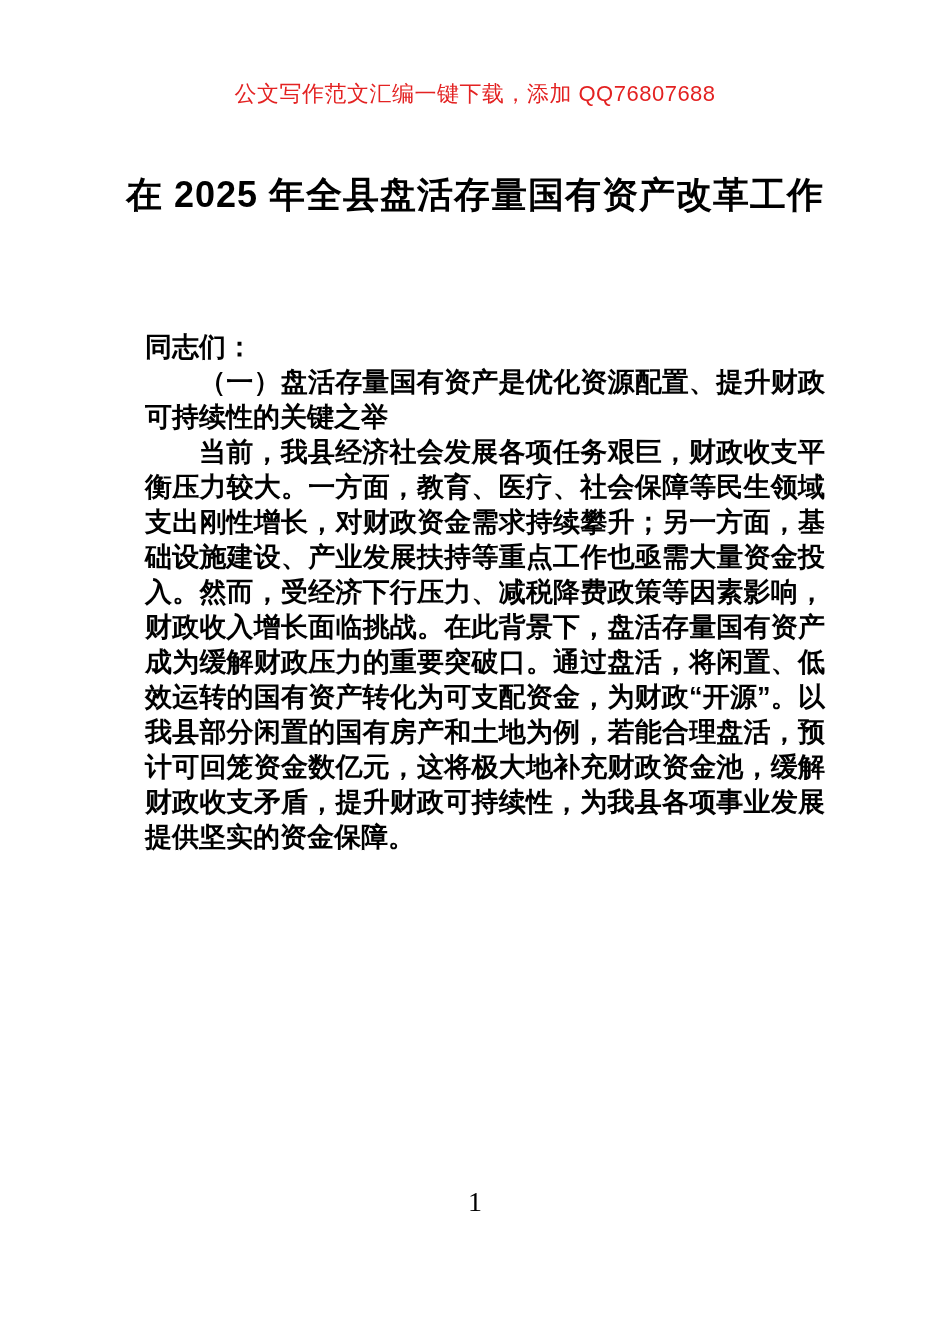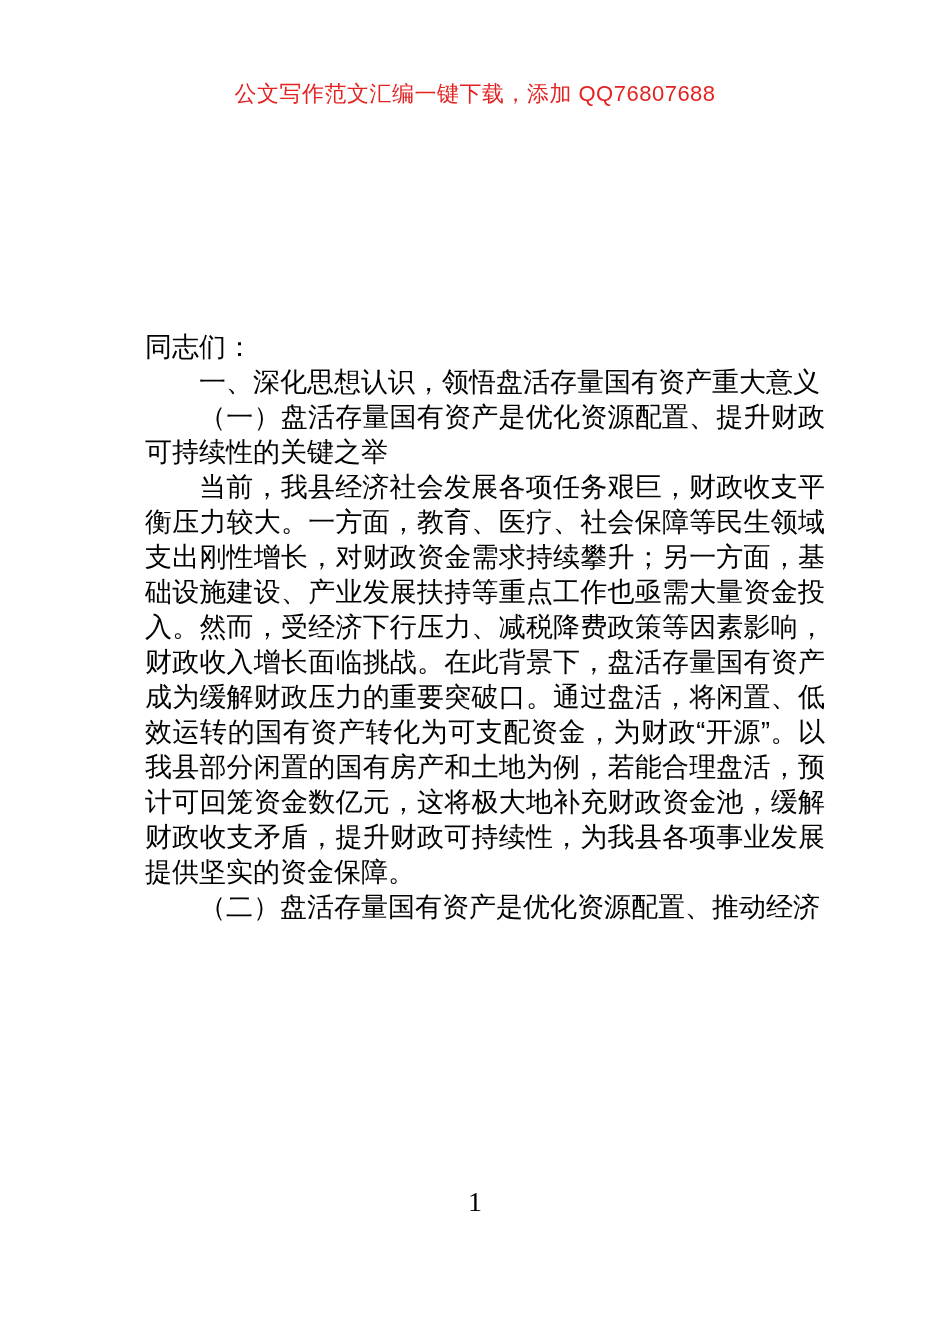--- a/index.html
+++ b/index.html
@@ -48,20 +48,21 @@
     width: 680px;
     font-size: 27px;
     line-height: 35px;
     text-align: justify;
     text-align-last: left;
   }
   .para {
     margin: 0;
     padding: 0;
     text-indent: 2em;
+    font-weight: bold;
   }
   .para.no-indent {
     text-indent: 0;
   }
   .page-number {
     position: absolute;
     top: 1186px;
     left: 0;
     width: 100%;
     text-align: center;
@@ -71,25 +72,24 @@
   }
 </style>
 </head>
 <body>
 
 <div class="page">
 
   <div class="promo" style="color: rgb(227, 34, 34);">公文写作范文汇编一键下载，添加 QQ76807688</div>
 
   <h1 class="title">
+    <span class="title-line">在 2025 年全县盘活存量国有资产改革工作</span>
   </h1>
 
   <div class="doc-body">
     <p class="para no-indent">同志们：</p>
-    <p class="para">一、深化思想认识，领悟盘活存量国有资产重大意义</p>
     <p class="para">（一）盘活存量国有资产是优化资源配置、提升财政可持续性的关键之举</p>
     <p class="para">当前，我县经济社会发展各项任务艰巨，财政收支平衡压力较大。一方面，教育、医疗、社会保障等民生领域支出刚性增长，对财政资金需求持续攀升；另一方面，基础设施建设、产业发展扶持等重点工作也亟需大量资金投入。然而，受经济下行压力、减税降费政策等因素影响，财政收入增长面临挑战。在此背景下，盘活存量国有资产成为缓解财政压力的重要突破口。通过盘活，将闲置、低效运转的国有资产转化为可支配资金，为财政“开源”。以我县部分闲置的国有房产和土地为例，若能合理盘活，预计可回笼资金数亿元，这将极大地补充财政资金池，缓解财政收支矛盾，提升财政可持续性，为我县各项事业发展提供坚实的资金保障。</p>
-    <p class="para">（二）盘活存量国有资产是优化资源配置、推动经济</p>
   </div>
 
   <div class="page-number">1</div>
 
 </div>
 
 </body></html>

